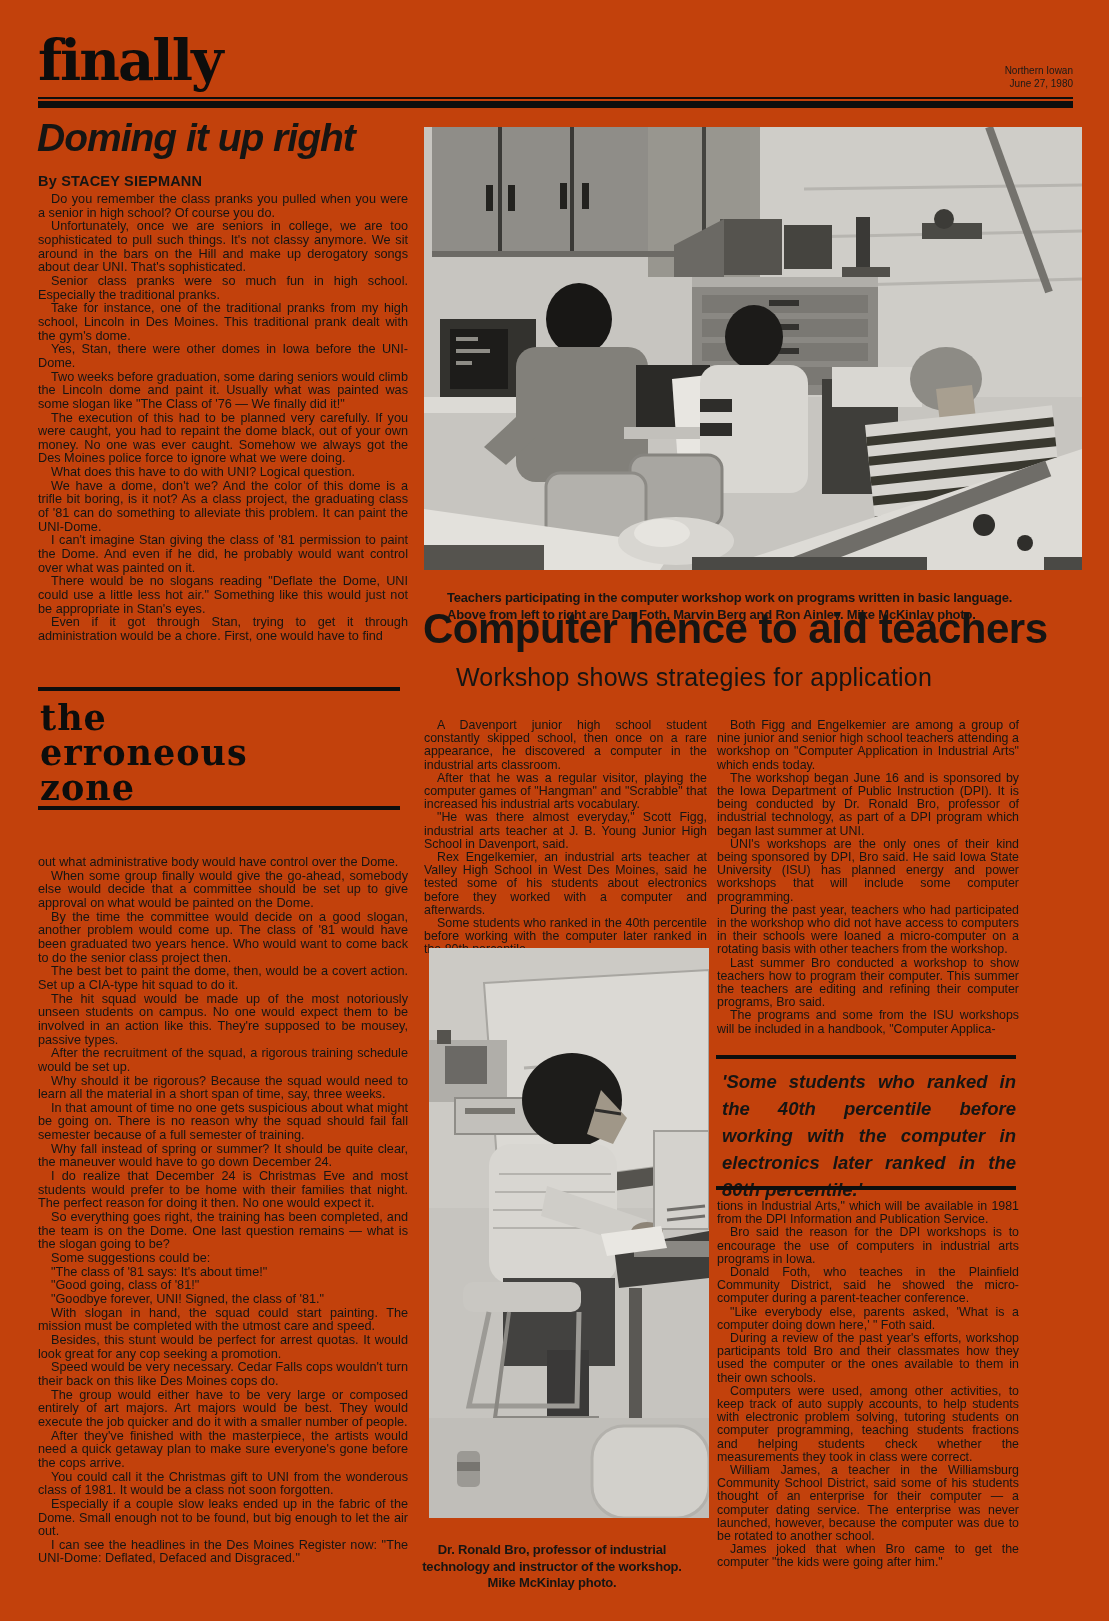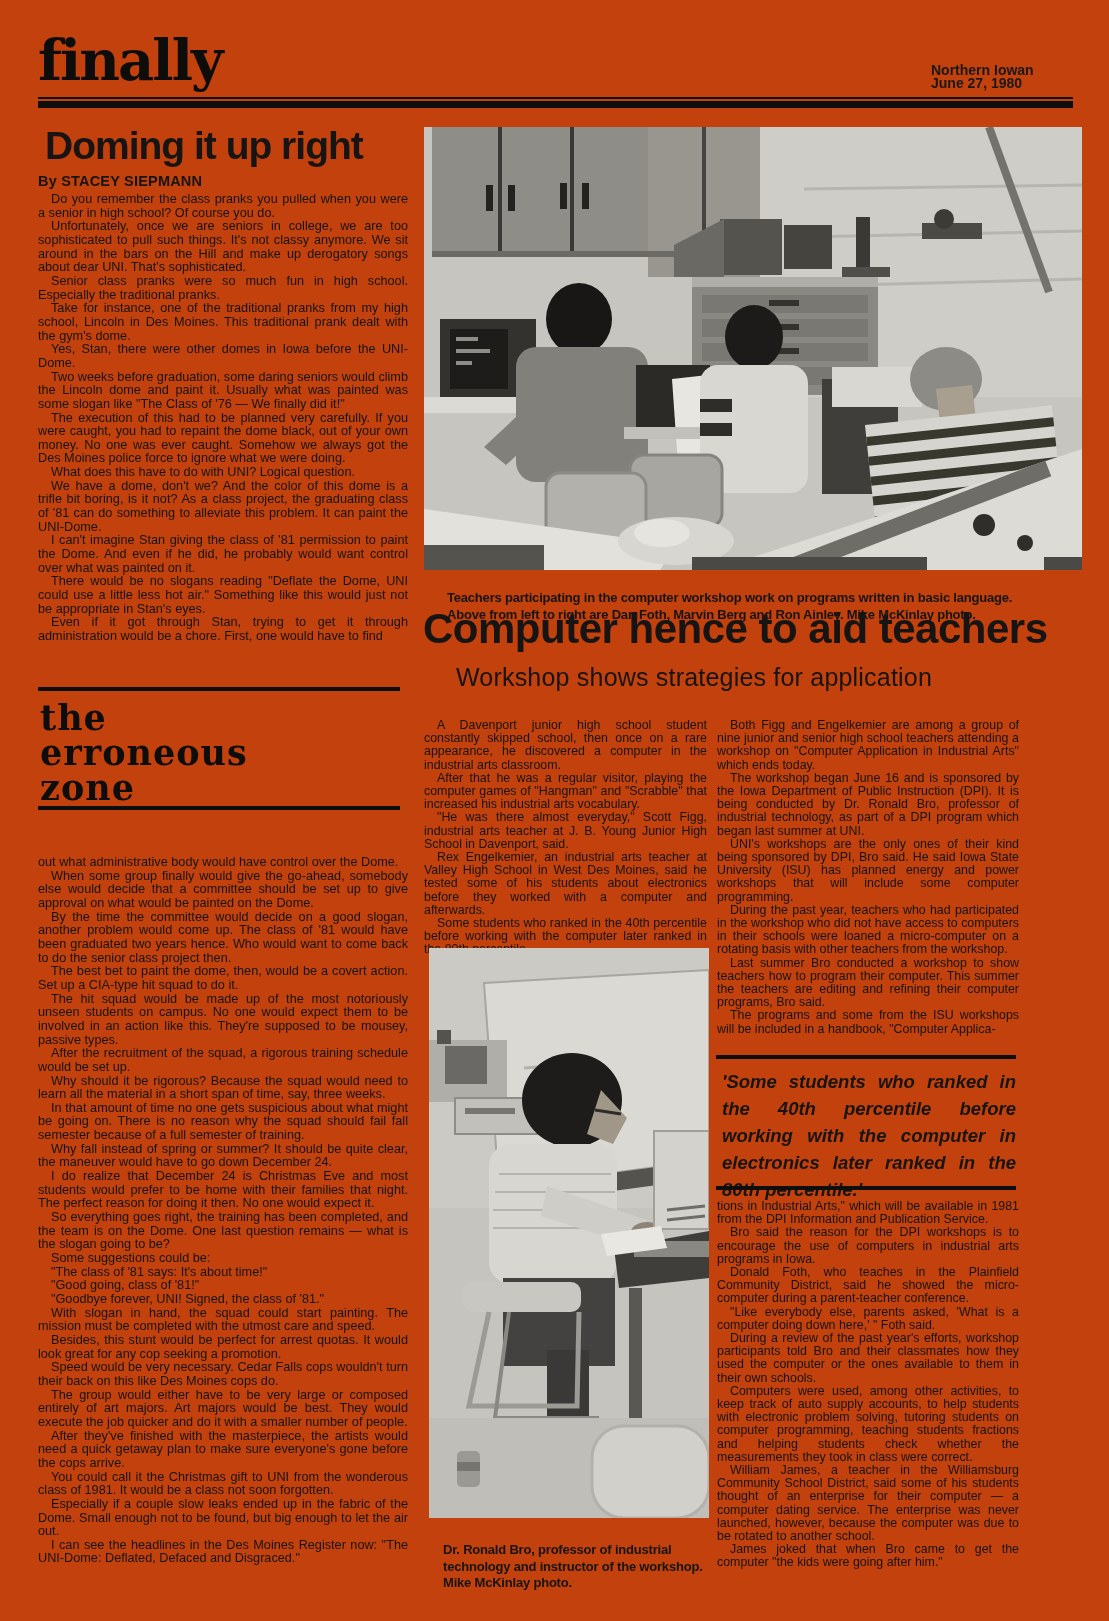--- a/index.html
+++ b/index.html
@@ -7,24 +7,24 @@
     position:relative;width:1109px;height:1621px;margin:0 auto;
     background:#c2410c;color:#161513;overflow:hidden;
     font-family:"Liberation Sans",sans-serif;
   }
   .abs{position:absolute;}
   
   .logo{
     font-family:"DejaVu Serif",serif;font-weight:bold;font-size:56px;line-height:56px;
     letter-spacing:-2px;color:#0d0d0c;
   }
-  .pubinfo{width:142px;font-size:14px;line-height:13px;font-weight:bold;color:#1a1918;}
+  .pubinfo{width:142px;text-align:right;font-size:10px;line-height:13px;font-weight:normal;color:#1a1918;}
   .rule{background:#0e0e0d;}
   
-  .doming-hl{font-size:39px;line-height:44px;font-weight:bold;letter-spacing:-1px;margin:8px;}
+  .doming-hl{font-size:39px;line-height:44px;font-weight:bold;font-style:italic;letter-spacing:-1px;margin:0;}
   .byline{font-size:14.5px;font-weight:bold;letter-spacing:.2px;}
   .zone-title{font-family:"DejaVu Serif",serif;font-weight:bold;font-size:35px;line-height:35px;letter-spacing:1px;color:#0d0d0c;}
   .computer-hl{font-size:42px;line-height:46px;font-weight:bold;letter-spacing:-.5px;margin:0;}
   .subhead{font-size:25px;line-height:28px;font-weight:normal;letter-spacing:.2px;}
   
   .story p{margin:0;text-align:justify;text-indent:13px;}
   .story p.noindent{text-indent:0;}
   .colA{font-size:12.7px;line-height:13.65px;}
   .colB{font-size:12.4px;line-height:13.2px;}
   .caption{font-weight:bold;font-size:13px;line-height:16.5px;letter-spacing:-.2px;text-align:left;}
@@ -242,21 +242,21 @@
     <line x1="238" y1="262" x2="276" y2="258" stroke="#6f6d69" stroke-width="3"></line>
     <rect x="205" y="293" width="75" height="16" fill="#8a8883"></rect>
     <polygon points="172,286 232,278 238,300 178,308" fill="#e9e7e2"></polygon>
 
     <rect y="470" width="280" height="100" fill="#c0beb9"></rect>
     <rect x="28" y="503" width="23" height="36" rx="5" fill="#9b9994"></rect>
     <rect x="28" y="514" width="23" height="9" fill="#777570"></rect>
     <rect x="163" y="478" width="117" height="92" rx="32" fill="#d2d0cb" stroke="#b3b1ac" stroke-width="3"></rect>
   </svg>
 
-  <p class="abs caption" style="left:443px;top:1529px;width:272px;">Dr. Ronald Bro, professor of industrial technology and instructor of the workshop. Mike McKinlay photo.</p>
+  <p class="abs caption" style="left:416px;top:1529px;width:272px;text-align:center;">Dr. Ronald Bro, professor of industrial technology and instructor of the workshop. Mike McKinlay photo.</p>
 
   <div class="abs story colB" style="left:717px;top:719px;width:302px;">
     <p>Both Figg and Engelkemier are among a group of nine junior and senior high school teachers attending a workshop on "Computer Application in Industrial Arts" which ends today.</p>
     <p>The workshop began June 16 and is sponsored by the Iowa Department of Public Instruction (DPI). It is being conducted by Dr. Ronald Bro, professor of industrial technology, as part of a DPI program which began last summer at UNI.</p>
     <p>UNI's workshops are the only ones of their kind being sponsored by DPI, Bro said. He said Iowa State University (ISU) has planned energy and power workshops that will include some computer programming.</p>
     <p>During the past year, teachers who had participated in the workshop who did not have access to computers in their schools were loaned a micro-computer on a rotating basis with other teachers from the workshop.</p>
     <p>Last summer Bro conducted a workshop to show teachers how to program their computer. This summer the teachers are editing and refining their computer programs, Bro said.</p>
     <p>The programs and some from the ISU workshops will be included in a handbook, "Computer Applica-</p>
   </div>
 

